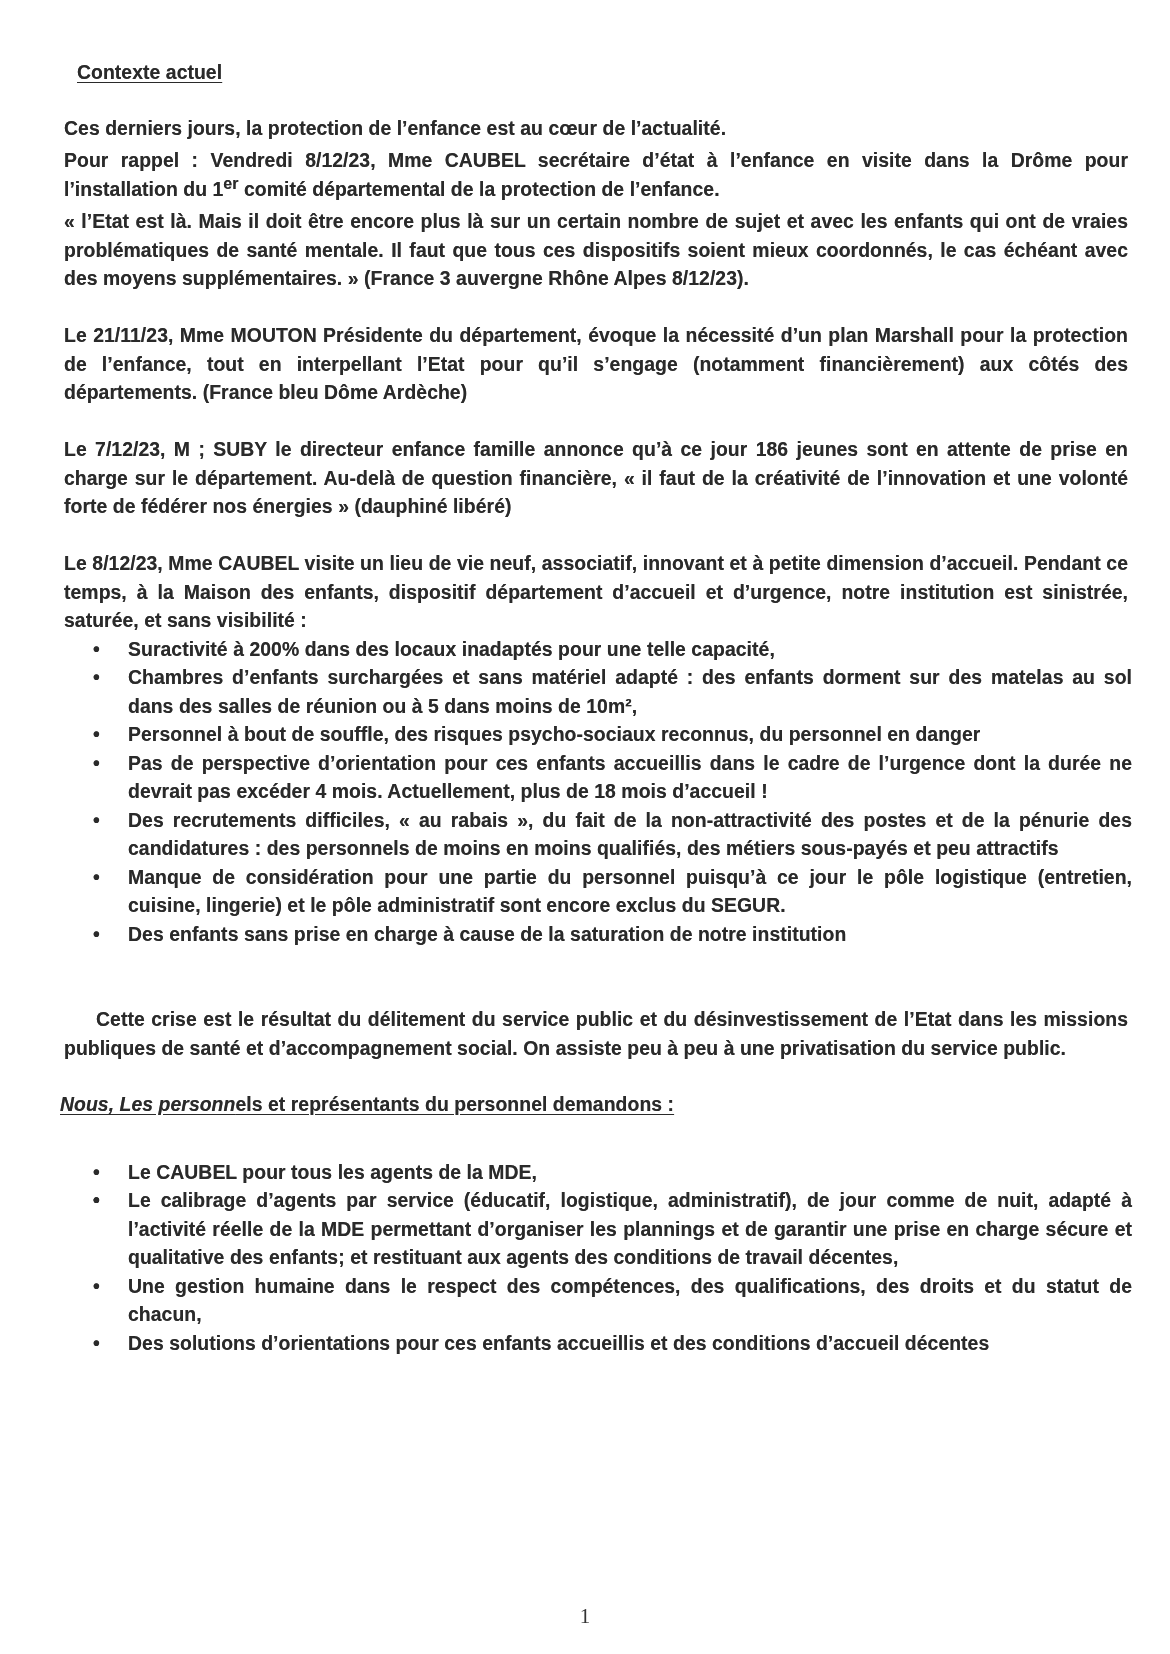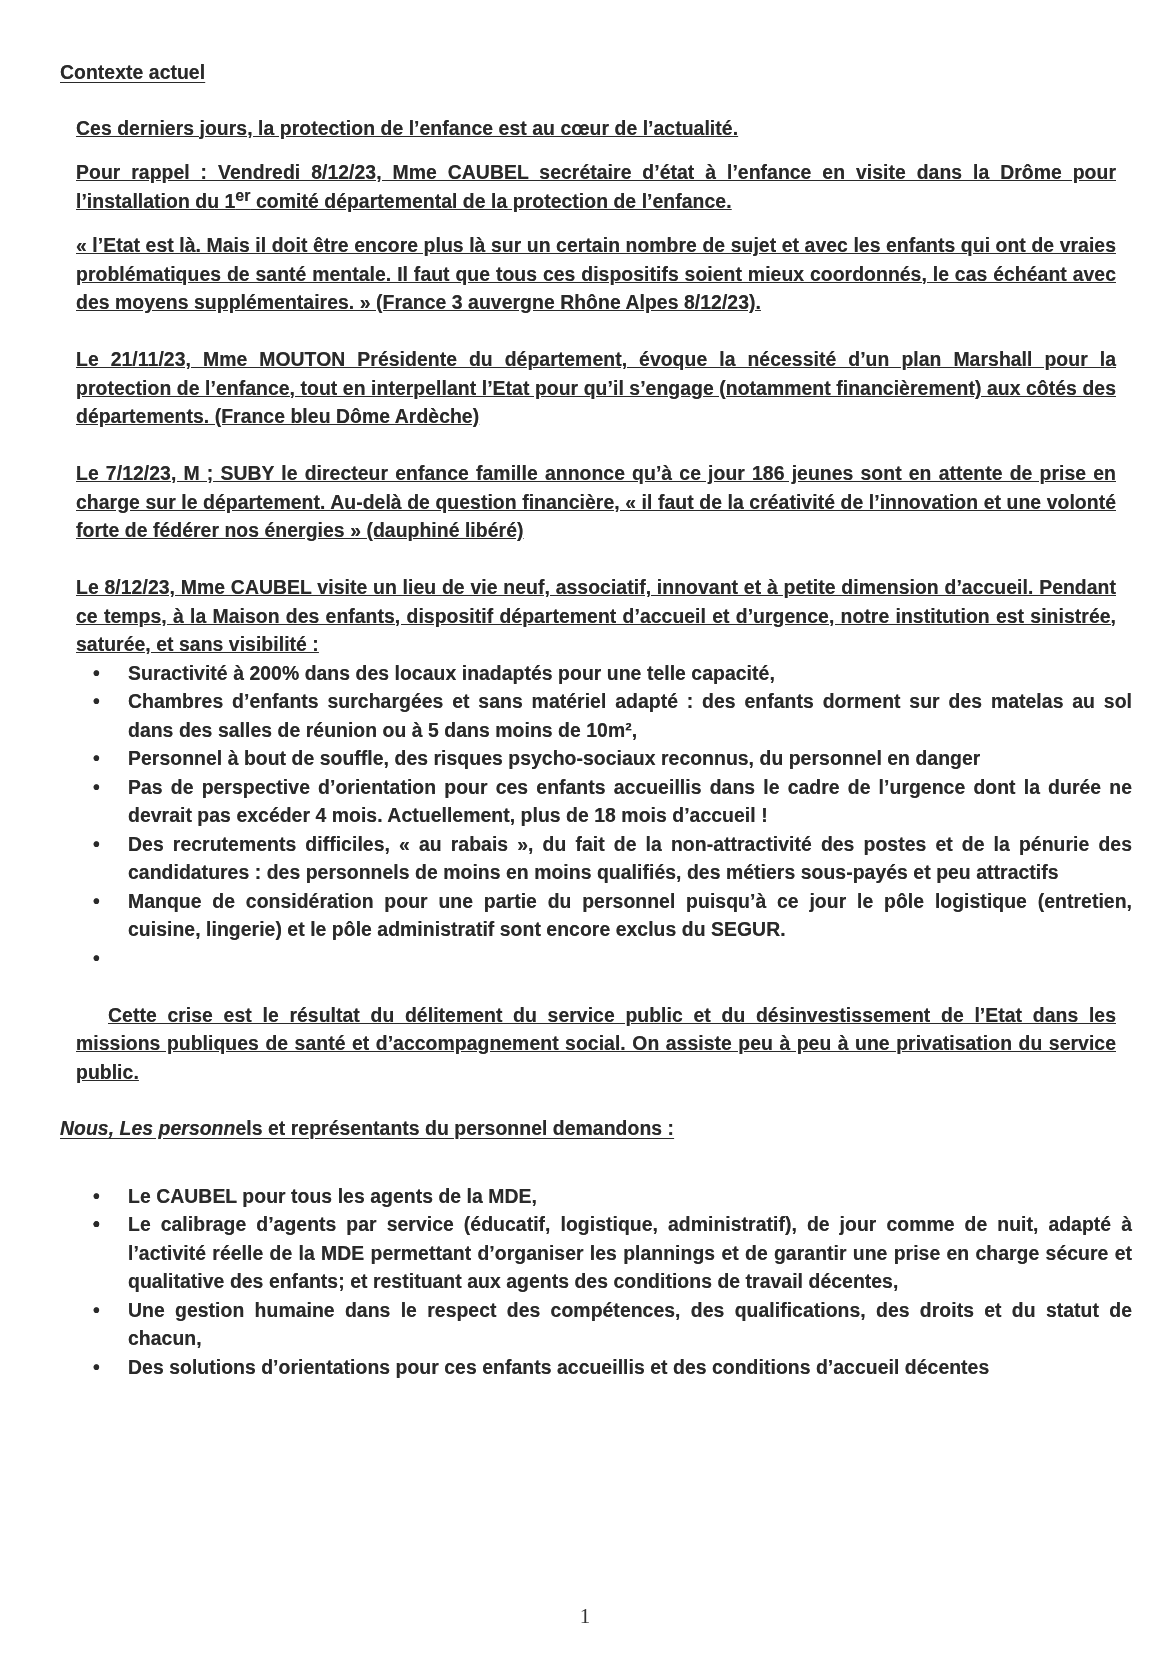--- a/index.html
+++ b/index.html
@@ -23,26 +23,25 @@
       font-weight: bold;
       font-size: 19.4px;
       line-height: 28.5px;
       letter-spacing: 0.05px;
       text-shadow: 0 0 0.6px rgba(40,40,40,0.6);
     }
     .section-title {
       text-decoration: underline;
       text-underline-offset: 3px;
       font-weight: bold;
-      margin: 0 0 27px 0;
+      margin: 0 0 27px 17px;
     }
     p {
-      margin: 16px;
+      margin: 4px;
       text-align: justify;
-      text-decoration: underline;
     }
     .para {
       margin-bottom: 28.5px;
     }
     .para-tight {
       margin-bottom: 0;
     }
     ul {
       margin: 0;
       padding: 0;
@@ -102,21 +101,21 @@
 
   <p class="para-tight">Le 8/12/23, Mme CAUBEL visite un lieu de vie neuf, associatif, innovant et à petite dimension d’accueil. Pendant ce temps, à la Maison des enfants, dispositif département d’accueil et d’urgence, notre institution est sinistrée, saturée, et sans visibilité :</p>
 
   <ul>
     <li><span class="bullet">•</span><span>Suractivité à 200% dans des locaux inadaptés pour une telle capacité,</span></li>
     <li><span class="bullet">•</span><span>Chambres d’enfants surchargées et sans matériel adapté : des enfants dorment sur des matelas au sol dans des salles de réunion ou à 5 dans moins de 10m²,</span></li>
     <li><span class="bullet">•</span><span>Personnel à bout de souffle, des risques psycho-sociaux reconnus, du personnel en danger</span></li>
     <li><span class="bullet">•</span><span>Pas de perspective d’orientation pour ces enfants accueillis dans le cadre de l’urgence dont la durée ne devrait pas excéder 4 mois. Actuellement, plus de 18 mois d’accueil !</span></li>
     <li><span class="bullet">•</span><span>Des recrutements difficiles, « au rabais », du fait de la non-attractivité des postes et de la pénurie des candidatures : des personnels de moins en moins qualifiés, des métiers sous-payés et peu attractifs</span></li>
     <li><span class="bullet">•</span><span>Manque de considération pour une partie du personnel puisqu’à ce jour le pôle logistique (entretien, cuisine, lingerie) et le pôle administratif sont encore exclus du SEGUR.</span></li>
-    <li><span class="bullet">•</span></li>
+    <li><span class="bullet">•</span><span>Des enfants sans prise en charge à cause de la saturation de notre institution</span></li>
   </ul>
 
   <p class="indent-para">Cette crise est le résultat du délitement du service public et du désinvestissement de l’Etat dans les missions publiques de santé et d’accompagnement social. On assiste peu à peu à une privatisation du service public.</p>
 
   <div class="demand-title"><span class="ital">Nous, Les personn</span><span>els et représentants du personnel demandons :</span></div>
 
   <ul>
     <li><span class="bullet">•</span><span>Le CAUBEL pour tous les agents de la MDE,</span></li>
     <li><span class="bullet">•</span></li>
     <li><span class="bullet">•</span><span>Le calibrage d’agents par service (éducatif, logistique, administratif), de jour comme de nuit, adapté à l’activité réelle de la MDE permettant d’organiser les plannings et de garantir une prise en charge sécure et qualitative des enfants; et restituant aux agents des conditions de travail décentes,</span></li>

